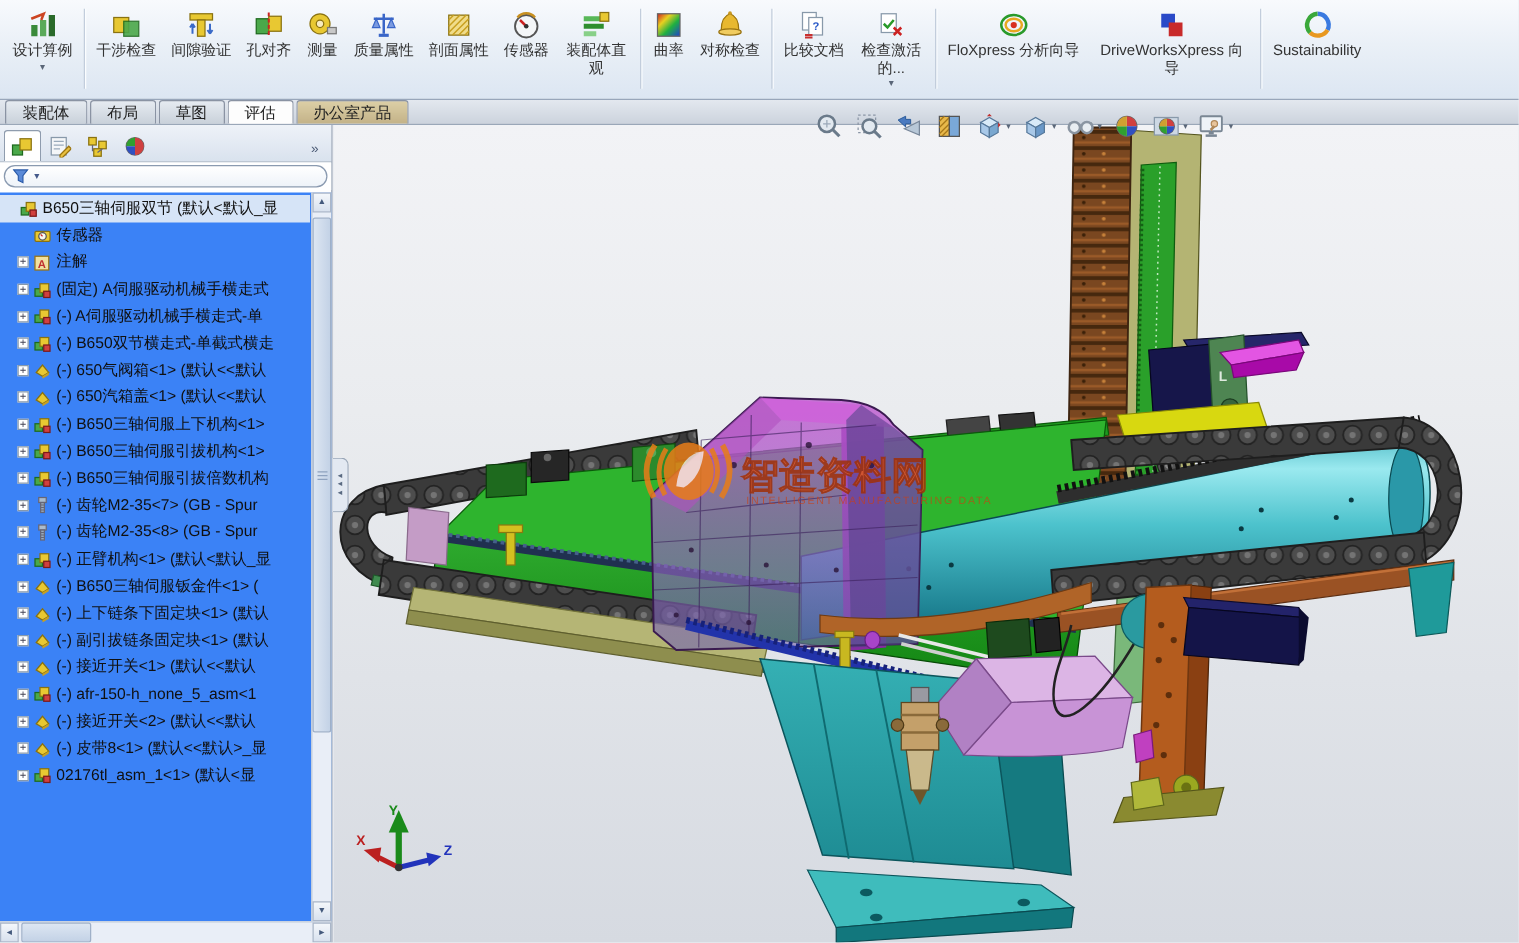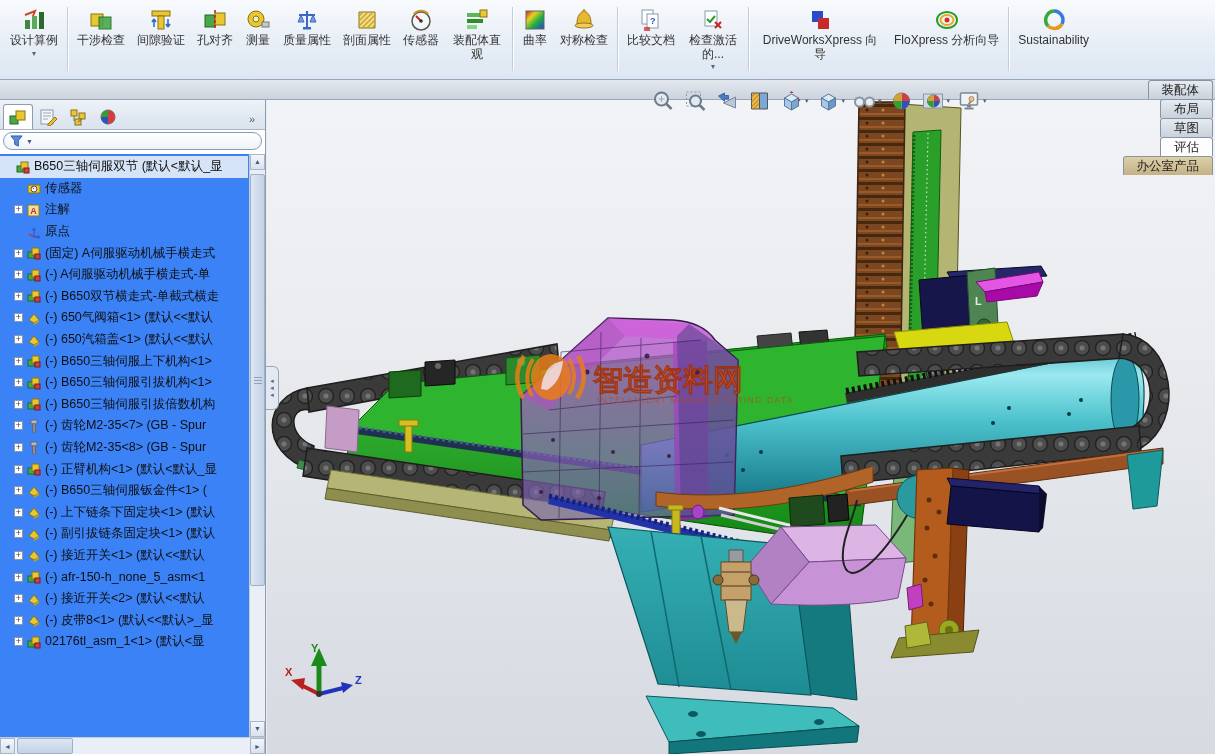--- a/index.html
+++ b/index.html
@@ -17,21 +17,21 @@
   .rib-sep{width:1px;align-self:stretch;margin:4px 3px 8px 3px;background:#c2cddc;box-shadow:1px 0 0 #fbfdff;}
   .rib-item{display:flex;flex-direction:column;align-items:center;padding:3px 5px 1px 5px;cursor:default;border:1px solid transparent;border-radius:3px;}
   .rib-icn{width:26px;height:26px;margin-bottom:1px;}
   .rib-lbl{font-size:12px;line-height:13.5px;color:#333;text-align:center;max-width:52px;white-space:normal;}
   .rib-item.wide .rib-lbl{max-width:124px;}
   .caret{font-size:8px;color:#5a6678;line-height:8px;margin-top:2px;}
 
   
   .tabstrip{position:absolute;left:0;top:80px;width:1215px;height:20px;
     background:linear-gradient(180deg,#e3e8ef,#ccd3dd);border-bottom:1px solid #9aa7b8;z-index:2;}
-  #tab-row{display:flex;align-items:flex-end;height:100%;padding-left:4px;flex-direction:column;}
+  #tab-row{display:flex;align-items:flex-end;height:100%;padding-left:4px;}
   .tab{height:19px;line-height:18px;padding:0 13px;margin-right:2px;font-size:12.5px;color:#222;
     border:1px solid #8a93a3;border-bottom:none;border-radius:3px 3px 0 0;
     background:linear-gradient(180deg,#e6ebf1,#c9d1da);cursor:default;}
   .tab.active{background:#fdfdfd;position:relative;z-index:3;}
   .tab.office{background:linear-gradient(180deg,#dccfa6,#c3b288);}
 
   
   .main{position:absolute;left:0;top:100px;width:1215px;height:654px;}
   .left-panel{position:absolute;left:0;top:0;width:266px;height:654px;background:#fff;
     border-right:1px solid #8f9cae;}
@@ -207,32 +207,32 @@
               <path d="M15 15 l6 6 M21 15 l-6 6" stroke="#cc2222" stroke-width="2"></path>
             </svg></span>
           <span class="rib-lbl">检查激活的...</span>
           <span class="caret">▾</span>
         </div>
       </div>
       <div class="rib-sep"></div>
       <div class="rib-group">
         <div class="rib-item wide">
           <span class="icn rib-icn"><svg viewBox="0 0 26 26">
-              <rect x="5" y="4" width="11" height="11" fill="#2a4ac8"></rect>
-              <rect x="11" y="11" width="11" height="11" fill="#c82a2a"></rect>
-            </svg></span>
-          <span class="rib-lbl">DriveWorksXpress 向导</span>
-        </div>
-        <div class="rib-item wide">
-          <span class="icn rib-icn"><svg viewBox="0 0 26 26">
               <ellipse cx="13" cy="13" rx="10" ry="8" fill="none" stroke="#2a9a2a" stroke-width="2"></ellipse>
               <ellipse cx="13" cy="13" rx="6.5" ry="5" fill="none" stroke="#e8a820" stroke-width="2"></ellipse>
               <circle cx="13" cy="13" r="2.5" fill="#d83020"></circle>
             </svg></span>
           <span class="rib-lbl">FloXpress 分析向导</span>
+        </div>
+        <div class="rib-item wide">
+          <span class="icn rib-icn"><svg viewBox="0 0 26 26">
+              <rect x="5" y="4" width="11" height="11" fill="#2a4ac8"></rect>
+              <rect x="11" y="11" width="11" height="11" fill="#c82a2a"></rect>
+            </svg></span>
+          <span class="rib-lbl">DriveWorksXpress 向导</span>
         </div>
       </div>
       <div class="rib-sep"></div>
       <div class="rib-group">
         <div class="rib-item wide">
           <span class="icn rib-icn"><svg viewBox="0 0 26 26">
               <path d="M13 4 a9 9 0 0 1 8 13" stroke="#3a7ae0" stroke-width="3.5" fill="none"></path>
               <path d="M21 17 a9 9 0 0 1 -14 2" stroke="#e89820" stroke-width="3.5" fill="none"></path>
               <path d="M7 19 a9 9 0 0 1 6 -15" stroke="#3aa83a" stroke-width="3.5" fill="none"></path>
             </svg></span>
@@ -315,28 +315,20 @@
               </svg></span>
             <span class="tree-lbl">传感器</span>
           </div>
           <div class="tree-row child">
             <span class="expander">+</span>
             <span class="icn tree-icn"><svg viewBox="0 0 14 14">
                 <rect x="1" y="2" width="11" height="11" fill="#f0e0a0" stroke="#9a7410"></rect>
                 <text x="3.2" y="11" font-size="9" font-weight="bold" fill="#c03030">A</text>
               </svg></span>
             <span class="tree-lbl">注解</span>
-          </div>
-          <div class="tree-row child">
-            <span class="expander none"></span>
-            <span class="icn tree-icn"><svg viewBox="0 0 14 14">
-                <path d="M7 12 V3 M7 12 H13 M7 3 l-1.5 2.5 M7 3 l1.5 2.5 M13 12 l-2.5 -1.5 M13 12 l-2.5 1.5" stroke="#3a5ac8" stroke-width="1.3" fill="none"></path>
-                <path d="M7 12 L2 9" stroke="#c23030" stroke-width="1.3"></path>
-              </svg></span>
-            <span class="tree-lbl">原点</span>
           </div>
           <div class="tree-row child">
             <span class="expander">+</span>
             <span class="icn tree-icn"><svg viewBox="0 0 14 14">
                 <rect x="1" y="6" width="6" height="6" fill="#4aa84a" stroke="#1e6a1e"></rect>
                 <rect x="5" y="2" width="7" height="7" fill="#e8c832" stroke="#8a7210"></rect>
                 <rect x="8" y="8" width="5" height="5" fill="#d04040" stroke="#7a1a1a"></rect>
               </svg></span>
             <span class="tree-lbl">(固定) A伺服驱动机械手横走式</span>
           </div>

